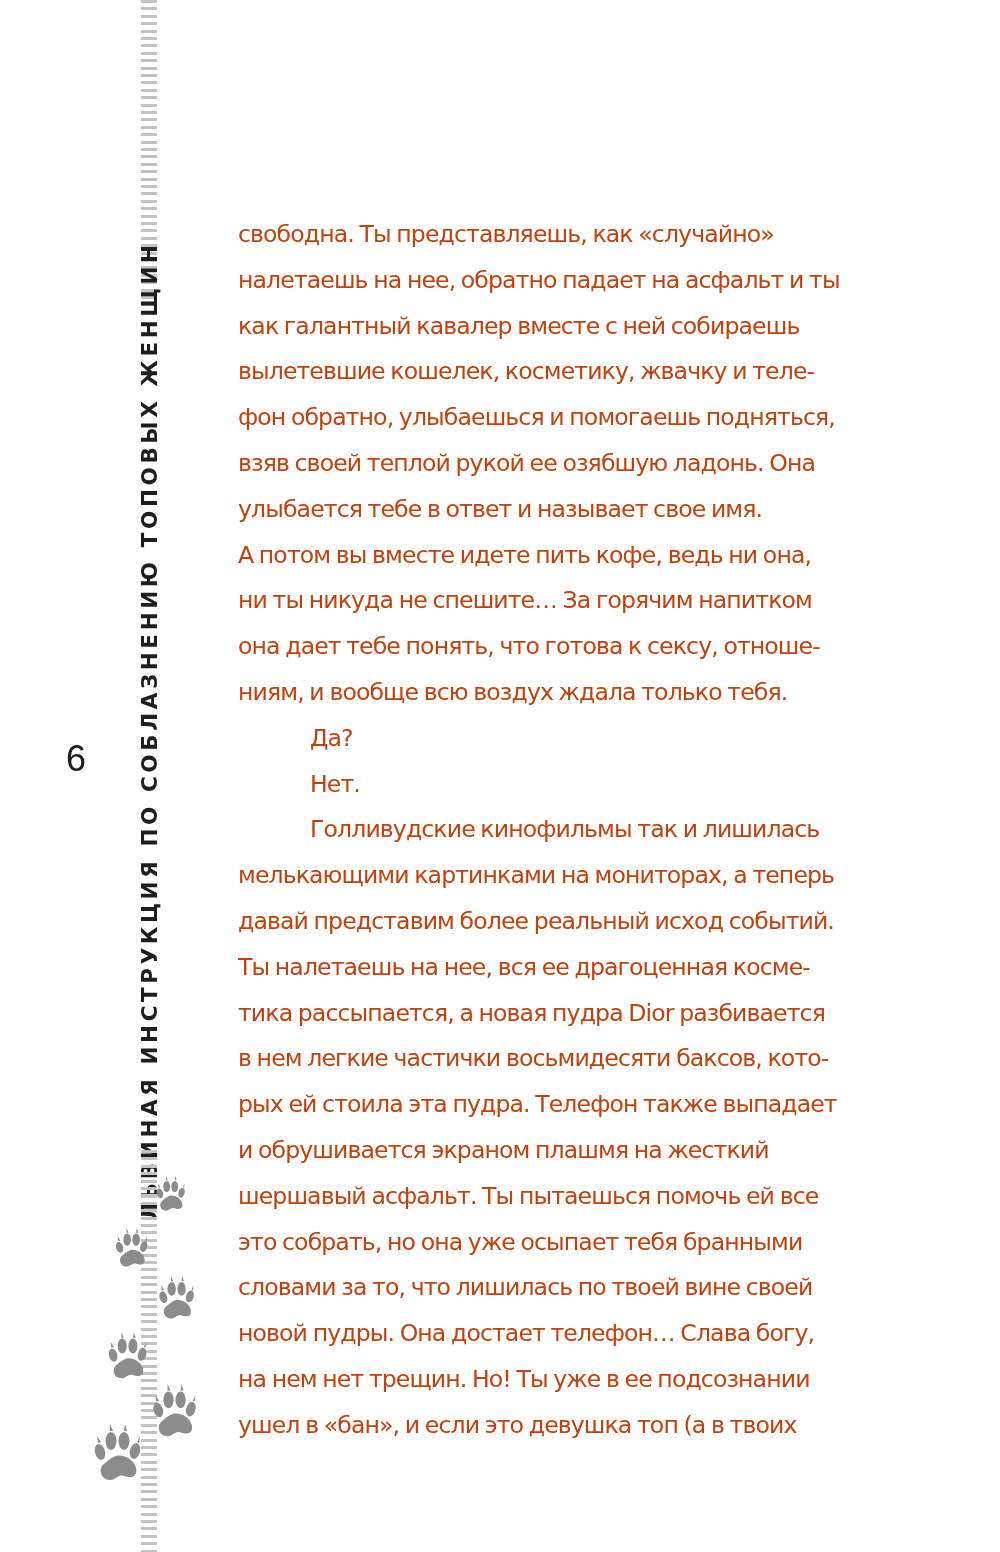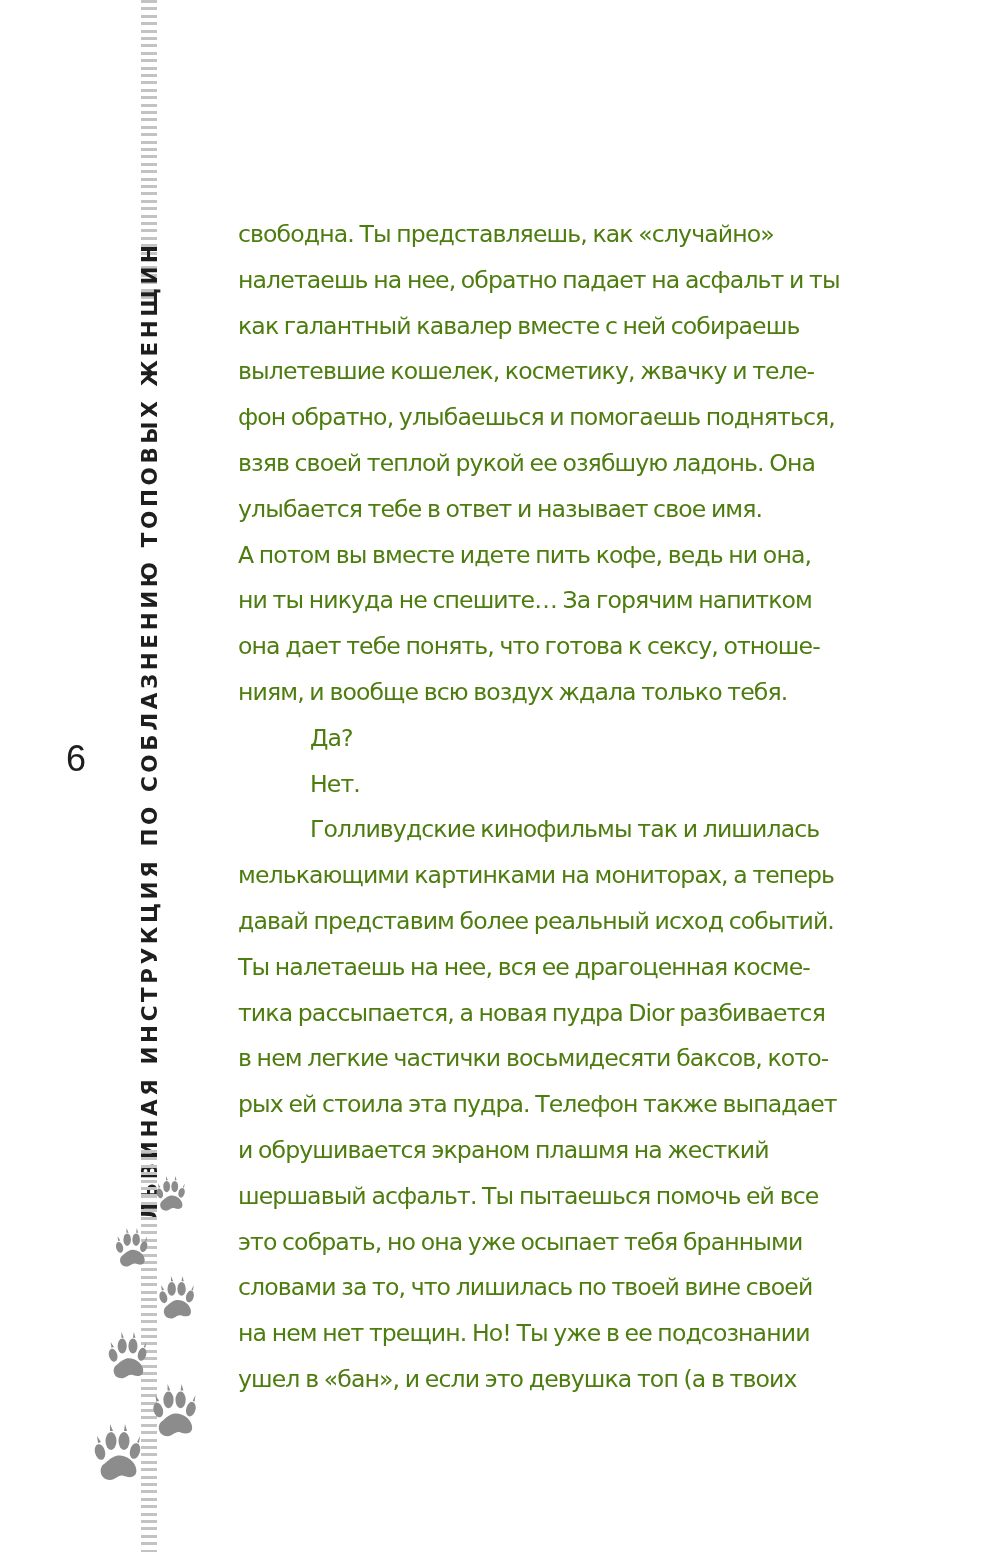--- a/index.html
+++ b/index.html
@@ -17,21 +17,21 @@
     letter-spacing: 3.6px; color: #1e1e1e; }
 
   .page-number { position: absolute; left: 66px; top: 738px; font-family: "Liberation Sans", sans-serif;
     font-size: 36px; color: #1e1e1e; }
 
   .paw { position: absolute; }
   .paw svg { display: block; }
 
   .text-body { position: absolute; left: 238px; top: 212px; width: 620px;
     font-family: "DejaVu Sans", sans-serif; font-size: 23.6px; line-height: 45.8px;
-    color: #4d7c0f; letter-spacing: -0.9px; word-spacing: -1px; }
+    color: #c2410c; letter-spacing: -0.9px; word-spacing: -1px; }
   .line { display: block; white-space: nowrap; }
   .indent { padding-left: 72px; }
 </style>
 </head>
 <body>
 
 <div class="stripe stripe-top"></div>
 <div class="spine-wrap">
   <div class="spine-title">ЛЬВИНАЯ ИНСТРУКЦИЯ ПО СОБЛАЗНЕНИЮ ТОПОВЫХ ЖЕНЩИН</div>
 </div>
@@ -101,15 +101,16 @@
     <span class="line">мелькающими картинками на мониторах, а теперь</span>
     <span class="line">давай представим более реальный исход событий.</span>
     <span class="line">Ты налетаешь на нее, вся ее драгоценная косме-</span>
     <span class="line">тика рассыпается, а новая пудра Dior разбивается</span>
     <span class="line">в нем легкие частички восьмидесяти баксов, кото-</span>
     <span class="line">рых ей стоила эта пудра. Телефон также выпадает</span>
     <span class="line">и обрушивается экраном плашмя на жесткий</span>
     <span class="line">шершавый асфальт. Ты пытаешься помочь ей все</span>
     <span class="line">это собрать, но она уже осыпает тебя бранными</span>
     <span class="line">словами за то, что лишилась по твоей вине своей</span>
+    <span class="line">новой пудры. Она достает телефон… Слава богу,</span>
     <span class="line">на нем нет трещин. Но! Ты уже в ее подсознании</span>
     <span class="line">ушел в «бан», и если это девушка топ (а в твоих</span>
   </div>
 
 </body></html>

